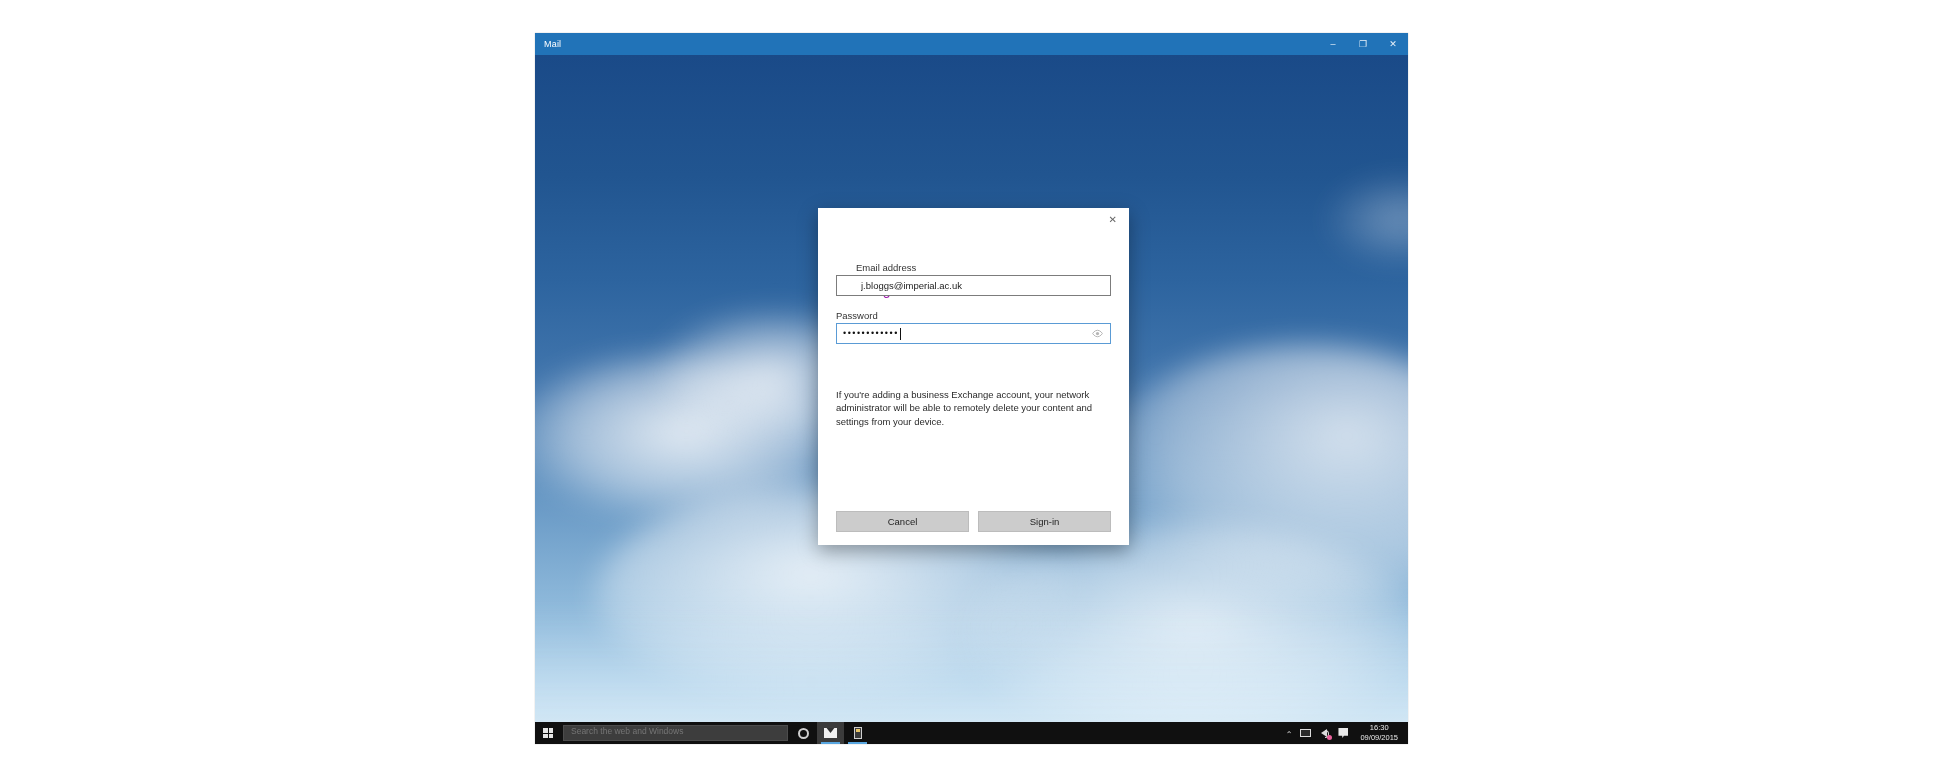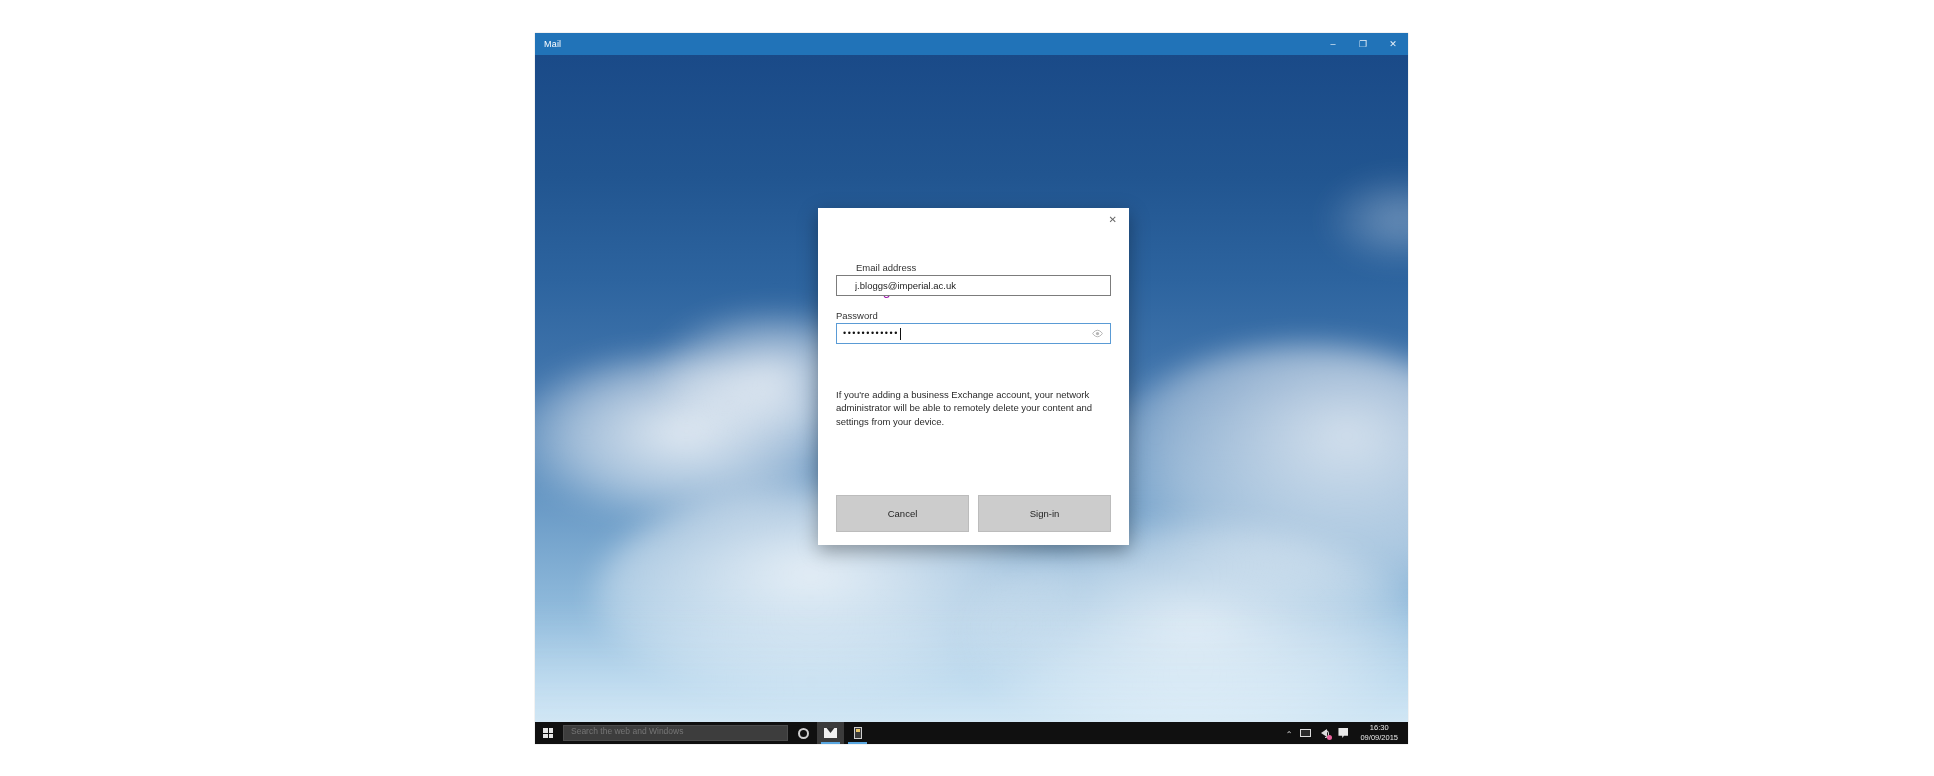--- a/index.html
+++ b/index.html
@@ -42,33 +42,33 @@
   .dialog { position:absolute; left:283px; top:175px; width:311px; height:337px; background:#ffffff;
             box-shadow:0 6px 18px rgba(0,0,0,.35); font-size:9.5px; color:#2b2b2b; }
   .dialog-close { position:absolute; top:6px; right:12px; font-size:10px; color:#666; cursor:default; }
   .dialog-body { position:absolute; left:18px; right:18px; top:0; bottom:0; }
   .dialog-title { position:absolute; top:26px; font-size:14px; font-weight:400; color:#a21caf;margin-top:48px; }
   .field-label { position:absolute; font-size:9.5px; color:#333; }
   .lbl-email { top:54px;margin-left:20px; }
   .lbl-password { top:102px; }
   .text-input { position:absolute; left:0; right:0; height:21px; border:1px solid #7c7c7c;
                 background:#fff; font-family:"Liberation Sans",sans-serif; font-size:9.5px;
-                color:#1c1c1c; padding:0 18px; outline:none; }
+                color:#1c1c1c; padding:0 24px; outline:none; }
   .inp-email { top:67px; }
   .password-wrap { position:absolute; top:115px; left:0; right:0; height:21px;
                    border:1px solid #5a9bd5; background:#fff; display:flex; align-items:center;
                    padding:0 6px; }
   .password-dots { font-size:9px; letter-spacing:1.5px; color:#111; line-height:1; }
   .caret { width:1px; height:12px; background:#111; margin-left:1px; }
   .eye-icon { margin-left:auto; width:13px; height:13px; opacity:.55; }
   .info-p { position:absolute; left:0; right:0; line-height:1.4; color:#2b2b2b; }
   .p1 { top:146px; }
   .p2 { top:180px; }
   .btn-row { position:absolute; left:0; right:0; bottom:13px; display:flex; gap:9px; }
-  .dlg-btn { flex:1; height:37px; background:#cccccc; border:1px solid #bcbcbc;
+  .dlg-btn { flex:1; height:21px; background:#cccccc; border:1px solid #bcbcbc;
              font-family:"Liberation Sans",sans-serif; font-size:9.5px; color:#1f1f1f;
              display:flex; align-items:center; justify-content:center; cursor:default; }
 
   
   .taskbar { position:absolute; left:0; bottom:0; right:0; height:22px; background:#101010;
              display:flex; align-items:stretch; color:#d6d6d6; }
   .start-btn { width:26px; display:flex; align-items:center; justify-content:center; }
   .win-logo { width:10px; height:10px; display:grid; grid-template-columns:1fr 1fr; gap:1px; }
   .win-logo span { background:#e6e6e6; }
   .search-box { width:225px; margin:3px 2px; background:#3d3d3d; border:1px solid #4c4c4c;

